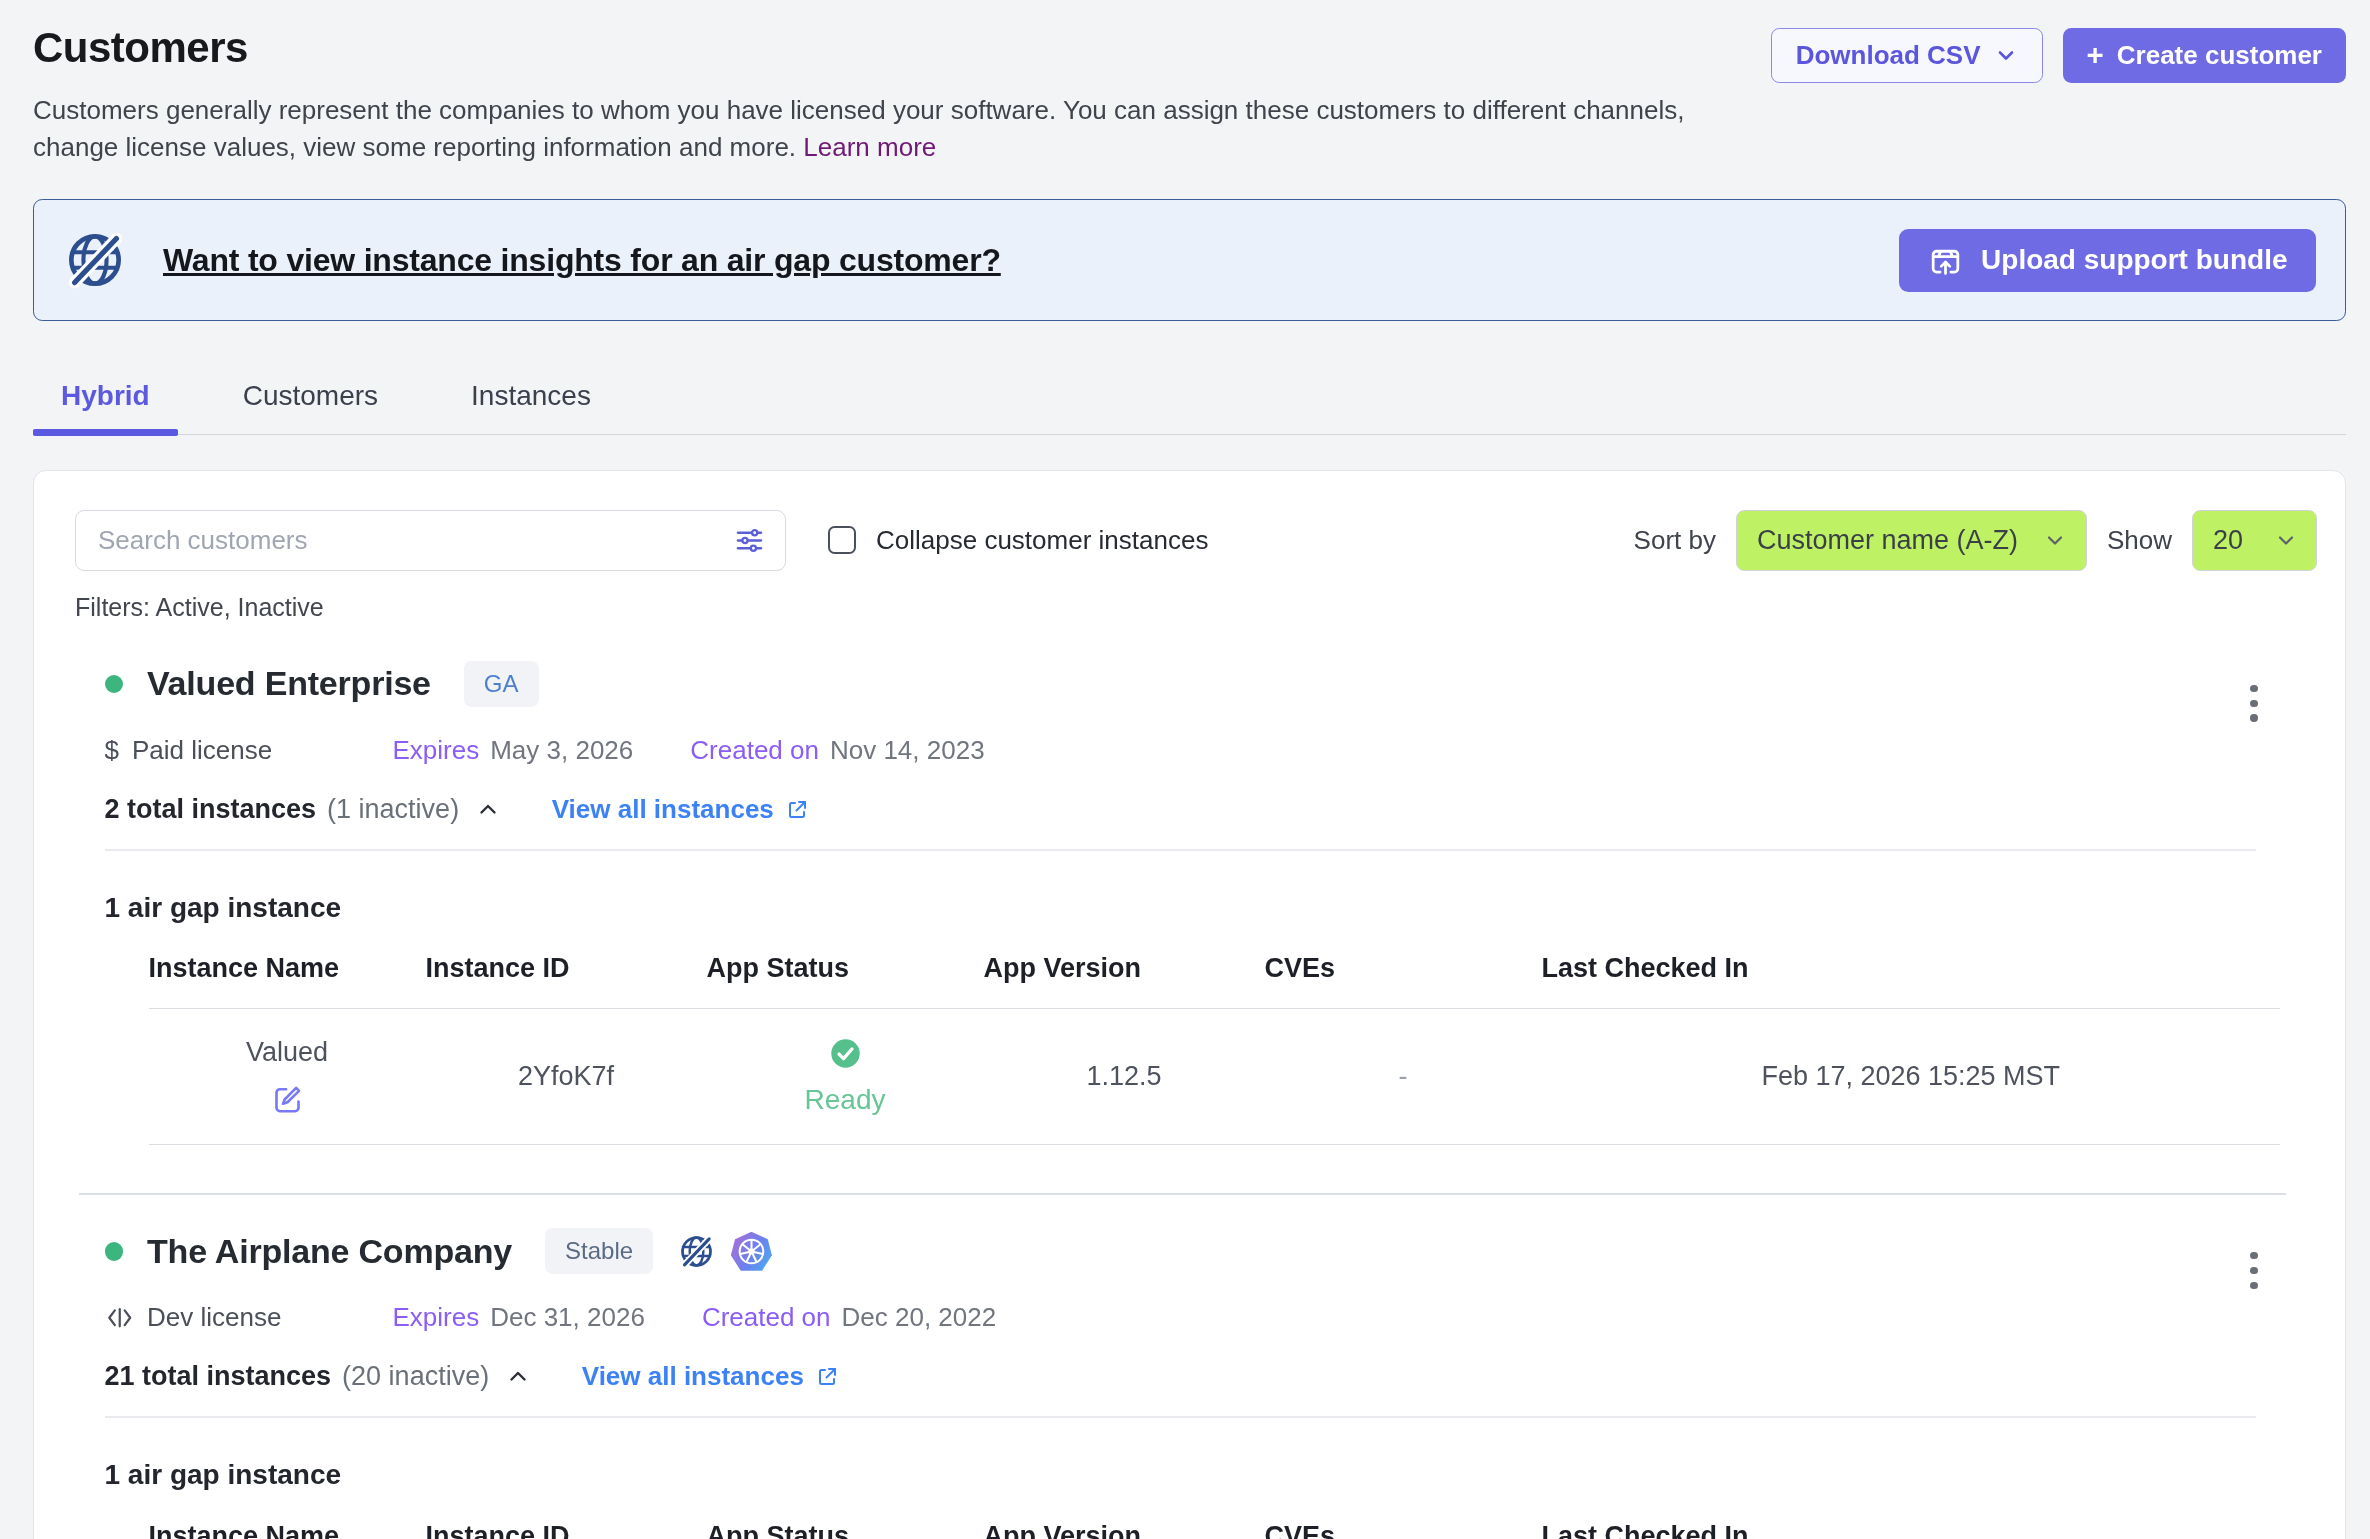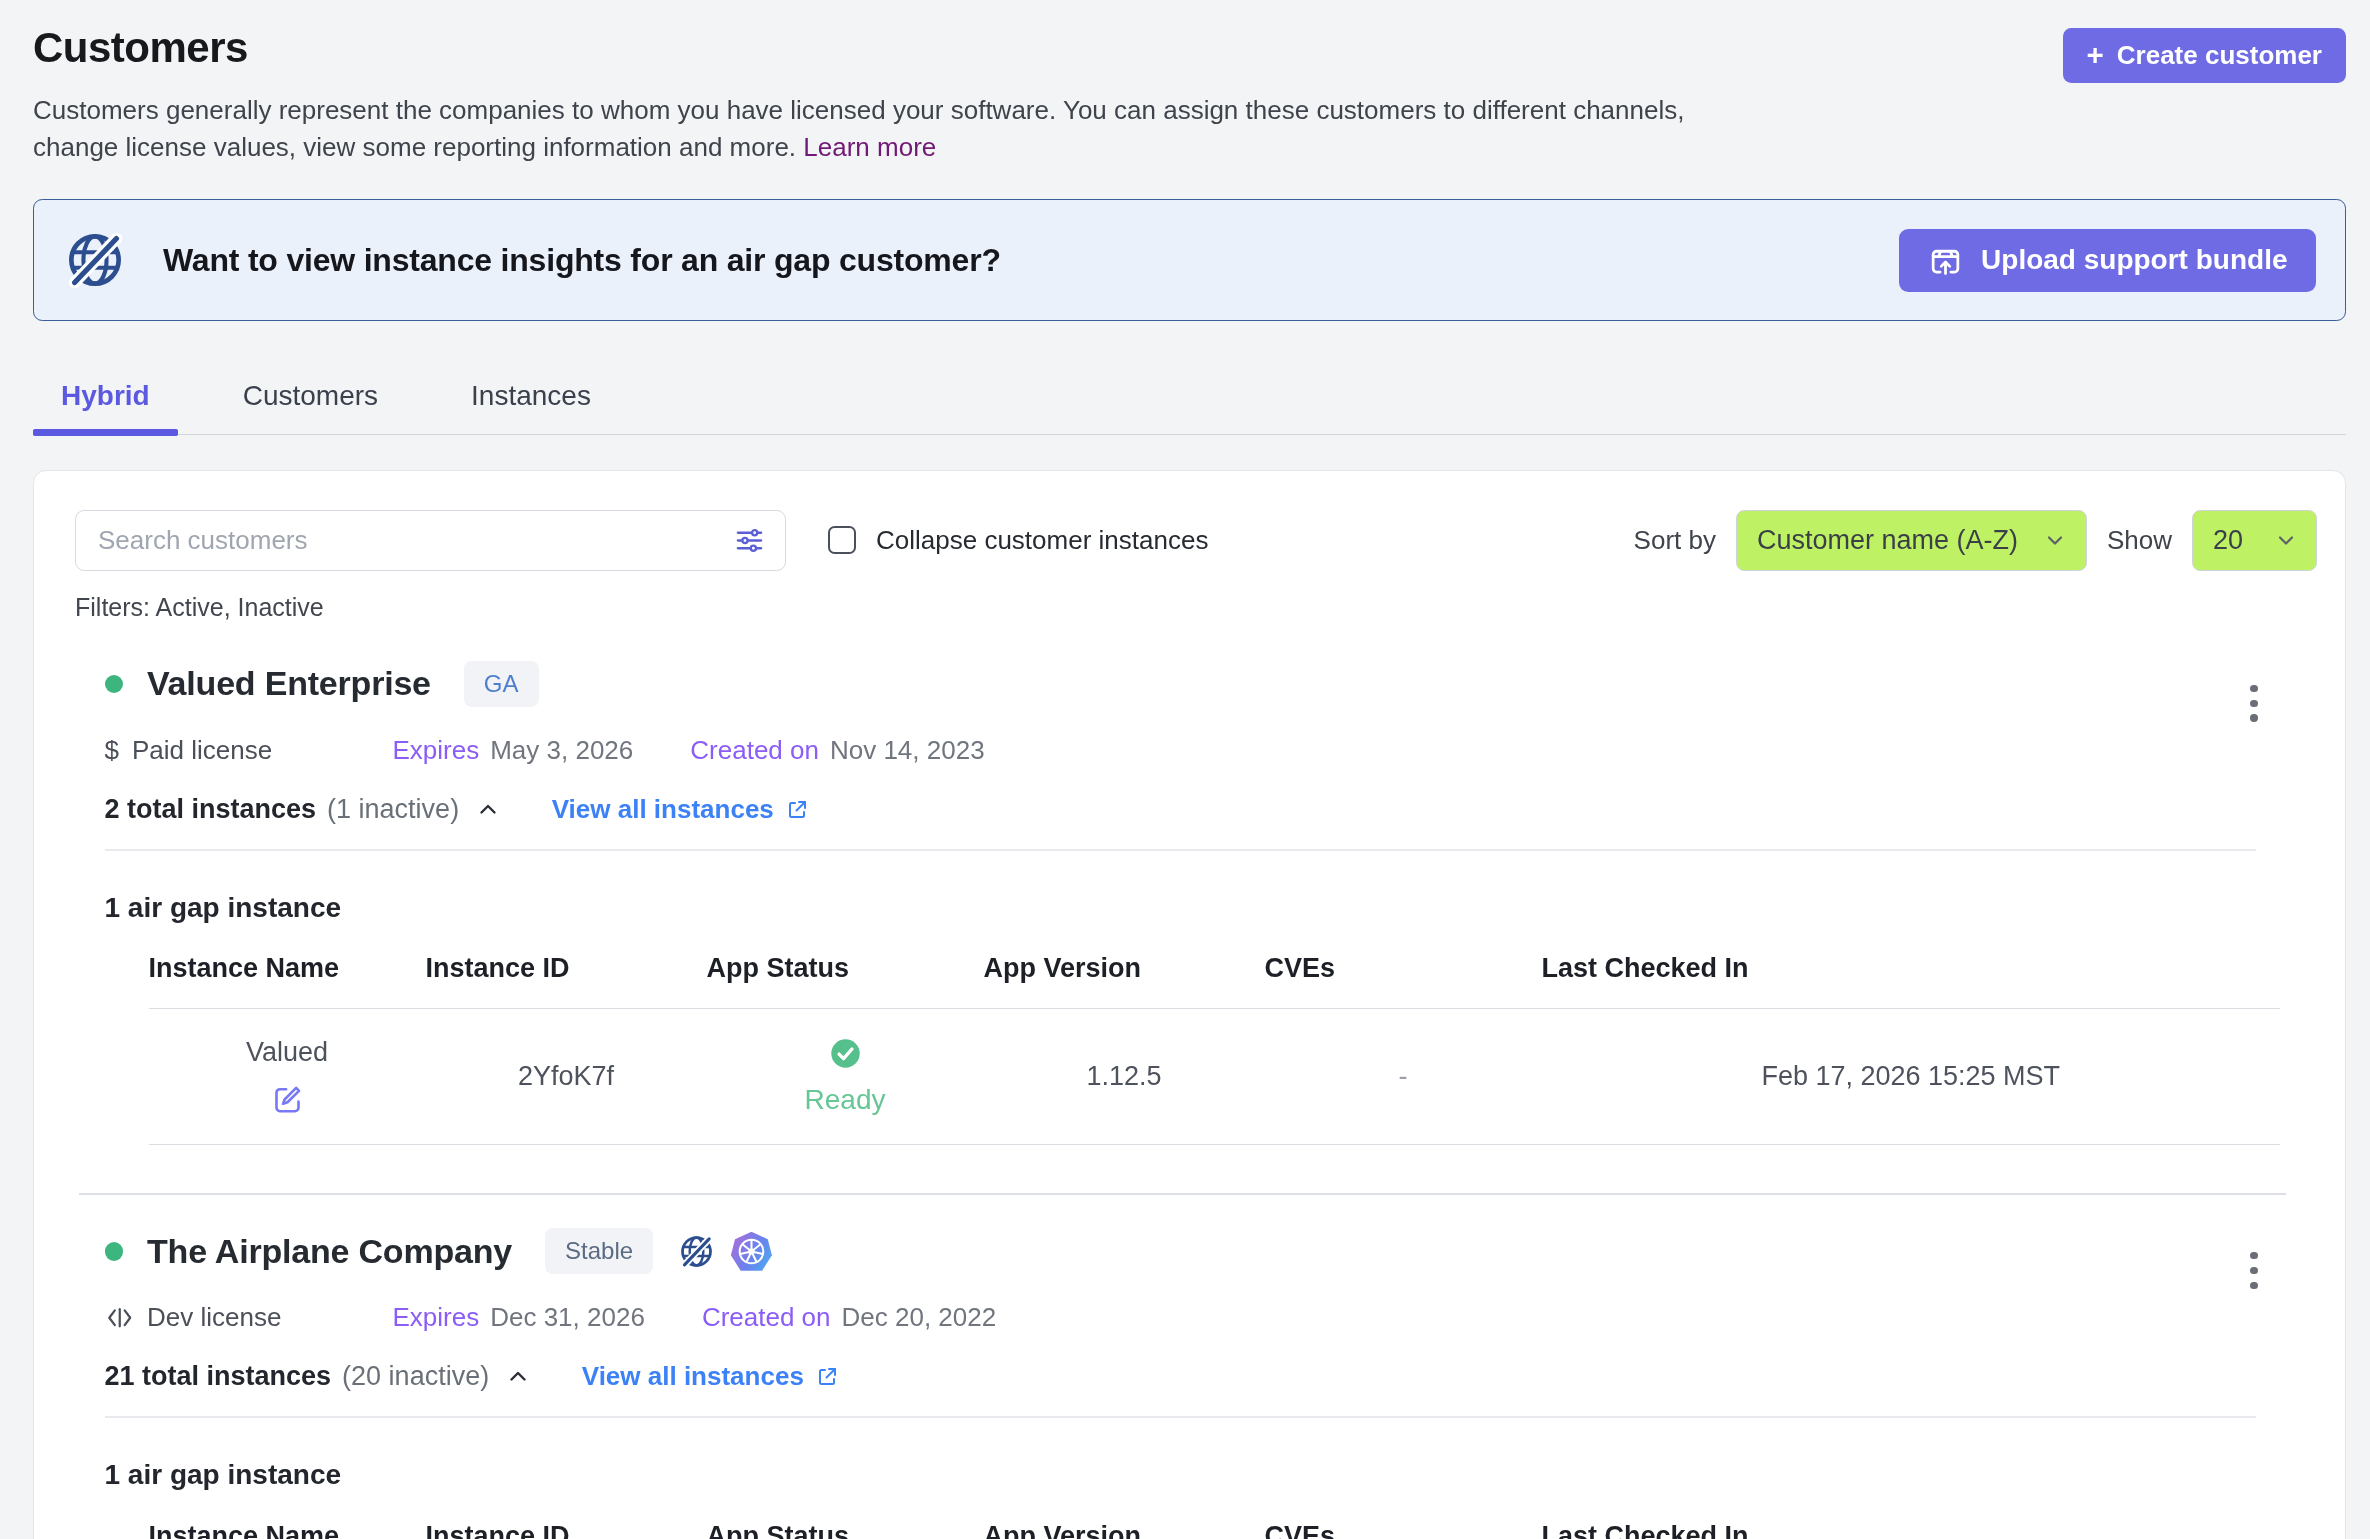--- a/index.html
+++ b/index.html
@@ -21,21 +21,21 @@
   .header-actions { margin-left:auto; display:flex; gap:20px; padding-top:3.7px; }
   .btn { height:55px; border-radius:8.3px; font-size:26px; font-weight:700; display:flex; align-items:center; gap:13px; padding:0 24px; cursor:pointer; border:none; font-family:inherit; }
   .btn-outline { background:#f7f7fe; border:1.8px solid #8a88ec; color:#5a56dd; }
   .btn-primary { background:#6e6be4; color:#ffffff; }
   .btn-primary .plus { font-size:29.5px; font-weight:700; line-height:1; }
   .chev { width:24px; height:24px; }
 
   
   .banner { margin:33px 24px 0 33px; height:122px; background:#ebf1fb; border:1.8px solid #3a5d9c; border-radius:9.2px; display:flex; align-items:center; padding:0 29.5px 0 28px; }
   .banner-globe { width:66px; height:66px; flex:0 0 auto; }
-  .banner-title { margin-left:35px; font-size:32px; font-weight:800; color:#15171c; letter-spacing:-0.2px; }
+  .banner-title { margin-left:35px; font-size:32px; font-weight:800; color:#15171c; letter-spacing:-0.2px;text-decoration:underline; }
   .btn-upload { margin-left:auto; height:63px; border-radius:9.2px; background:#6e6be4; color:#fff; font-size:28px; font-weight:700; display:flex; align-items:center; gap:16.6px; padding:0 28px; border:none; cursor:pointer; font-family:inherit; }
   .btn-upload svg { width:37px; height:37px; }
 
   
   .tabs { margin:44px 24px 0 33px; display:flex; gap:37px; border-bottom:1.8px solid #d2d5da; }
   .tab { padding:14.8px 28px 22px; font-size:28px; color:#3a414d; cursor:pointer; position:relative; }
   .tab.active { color:#5b59e0; font-weight:700; }
   .tab.active::after { content:""; position:absolute; left:0; right:0; bottom:-1.8px; height:6.5px; background:#5b59e0; border-radius:1.8px; }
 
   
@@ -123,20 +123,26 @@
 
 <div class="page">
 
   <header class="page-header">
     <div class="header-left">
       <h1 class="title">Customers</h1>
       <p class="desc"><span>Customers generally represent the companies to whom you have licensed your software. You can assign these customers to different channels, change license values, view some reporting information and more.</span>
         <a>Learn more</a></p>
     </div>
     <div class="header-actions">
+      <button class="btn btn-outline">
+        <span>Download CSV</span>
+        <svg class="chev" viewBox="0 0 24 24">
+            <polyline points="6 9.5 12 15.5 18 9.5" fill="none" stroke="#5a56dd" stroke-width="2.6" stroke-linecap="round" stroke-linejoin="round"></polyline>
+          </svg>
+      </button>
       <button class="btn btn-primary">
         <span class="plus">+</span>
         <span>Create customer</span>
       </button>
     </div>
   </header>
 
   <section class="banner">
     <svg class="banner-globe" viewBox="0 0 24 24">
         <use href="#airgap-globe"></use>

